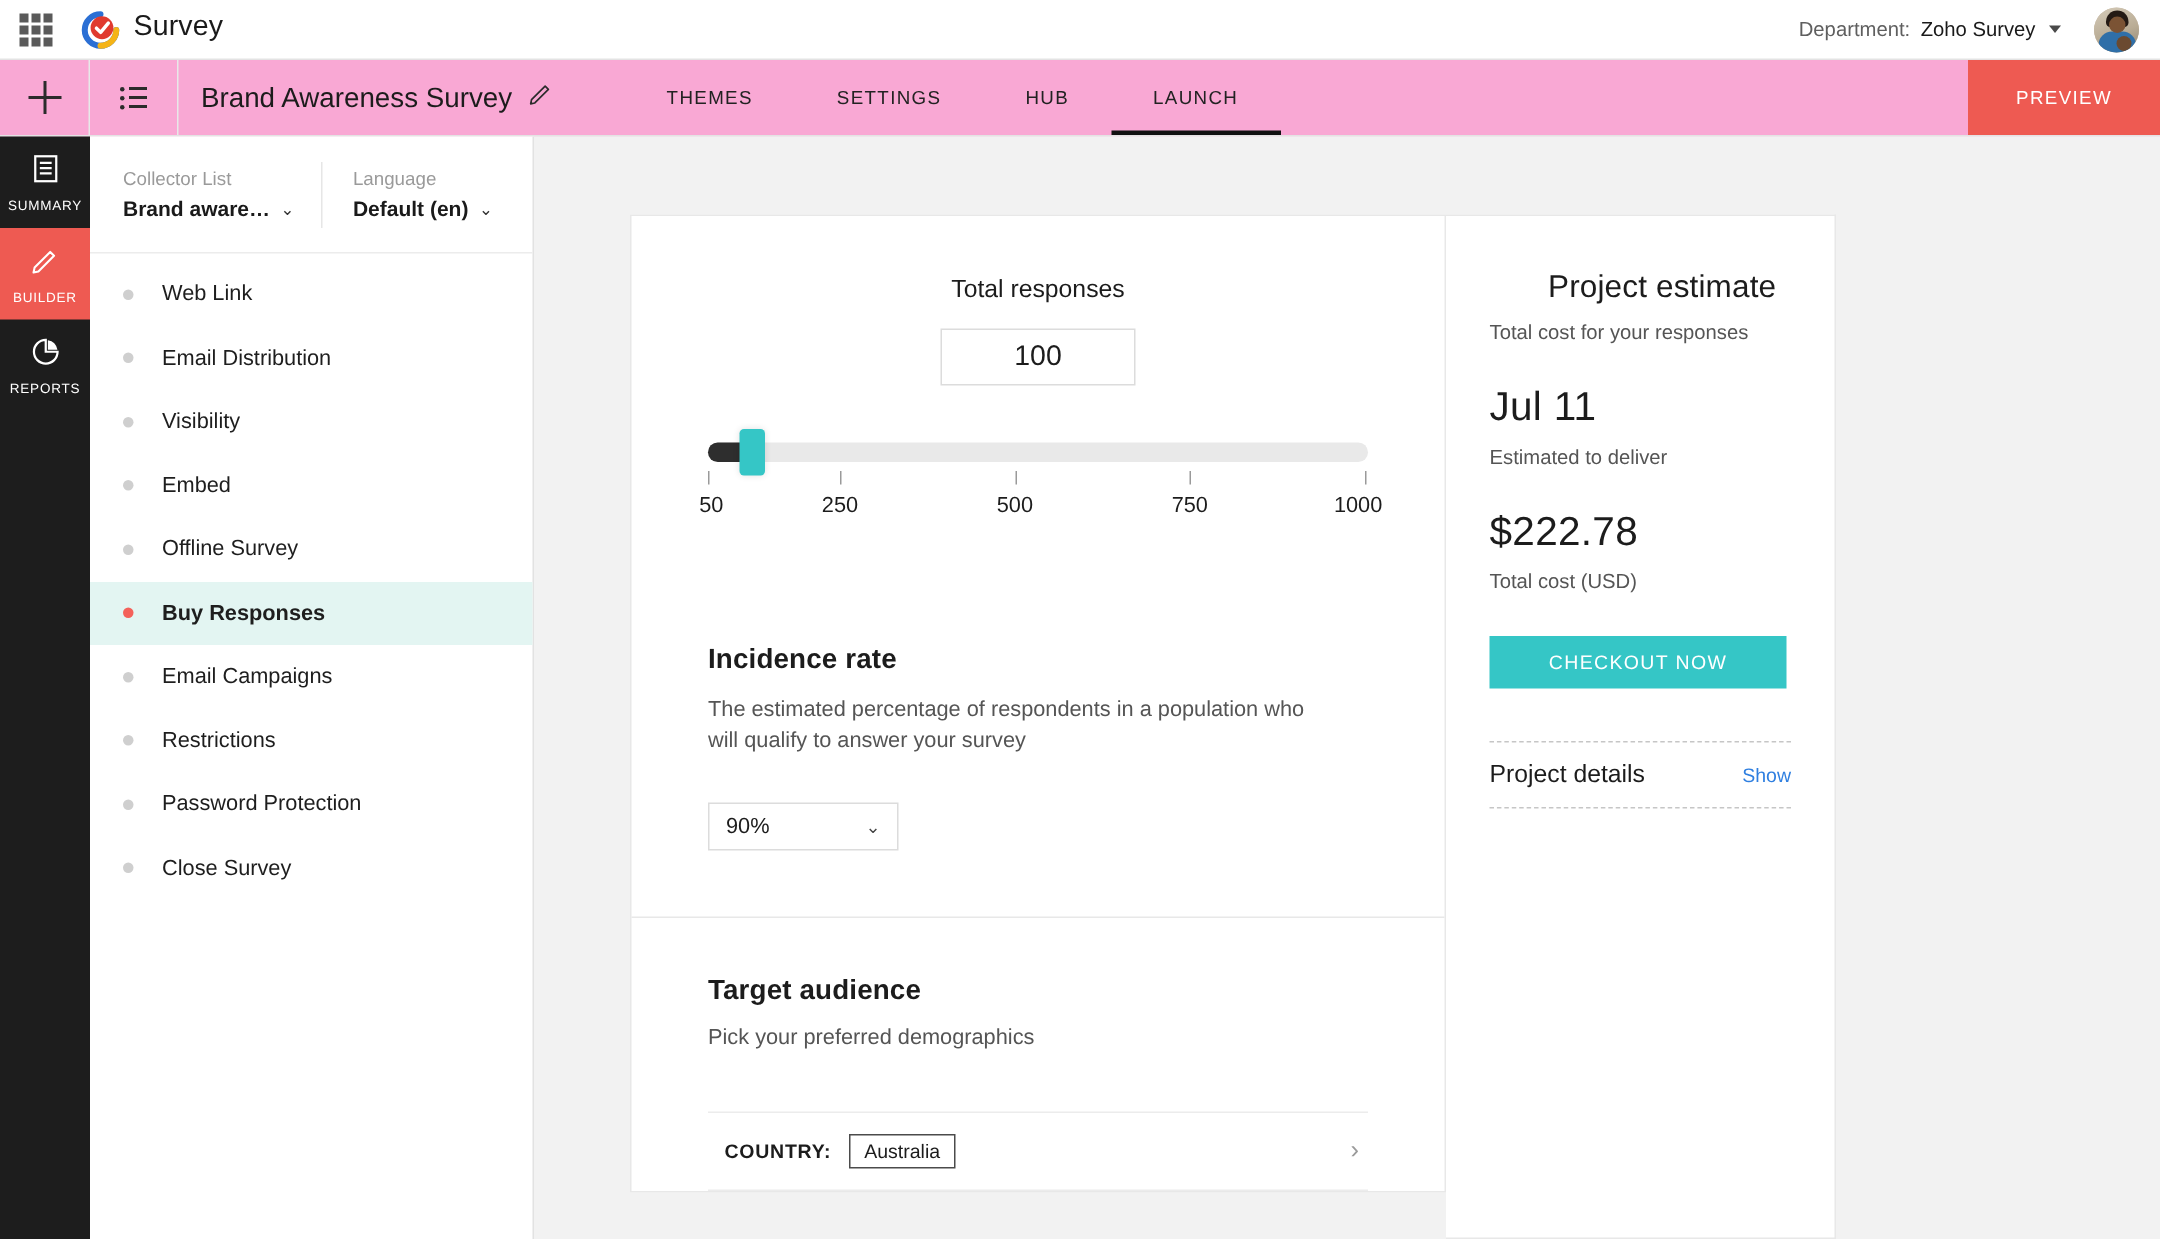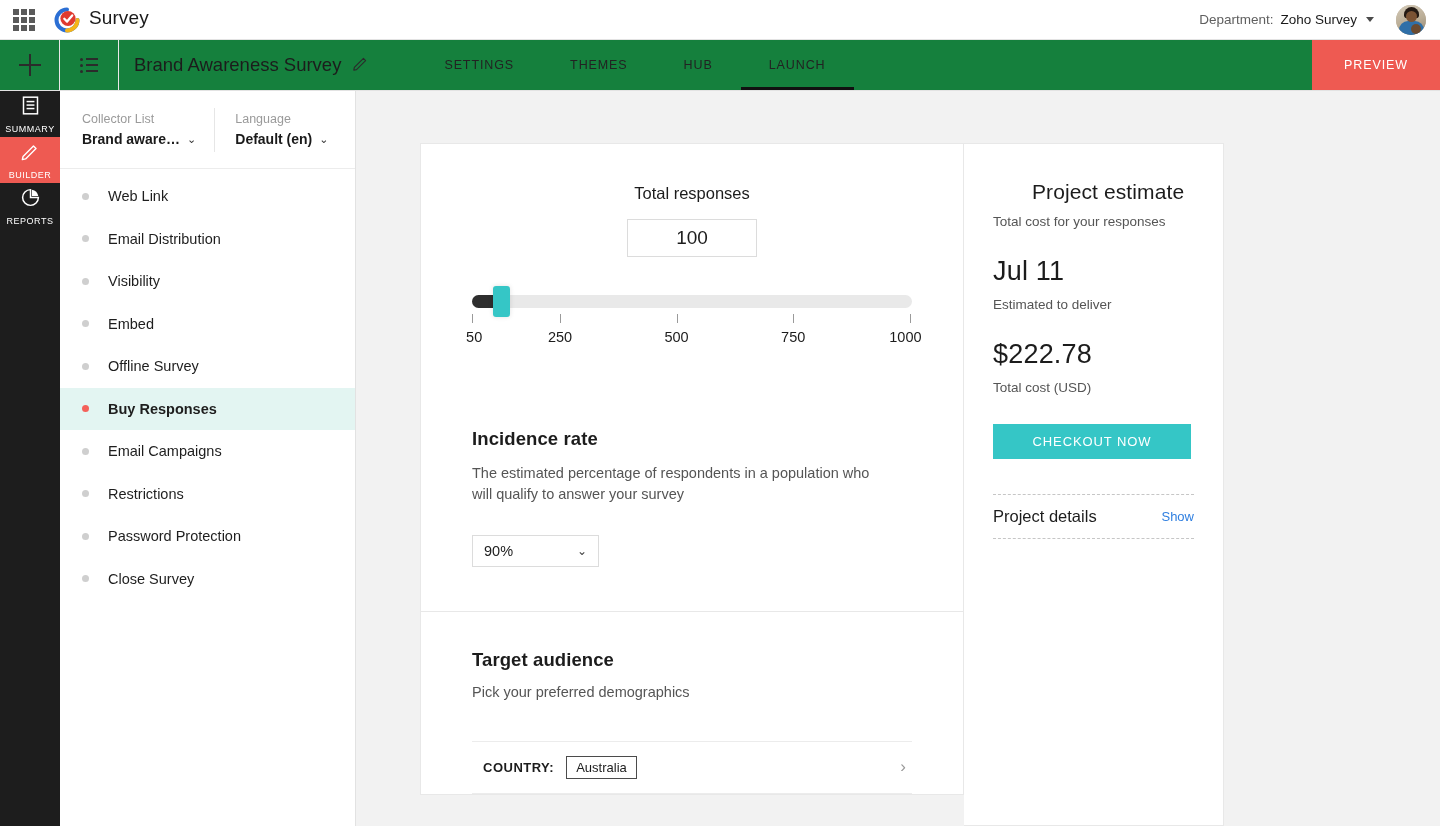--- a/index.html
+++ b/index.html
@@ -39,21 +39,21 @@
   .avatar .av-face { position: absolute; left: 10px; top: 6px; width: 11px; height: 11px;
     background: #7b5334; border-radius: 50%; }
   .avatar .av-body { position: absolute; left: 3px; top: 16px; width: 25px; height: 16px;
     background: #2f6fa8; border-radius: 9px 9px 0 0; }
   .avatar .av-arm { position: absolute; left: 15px; top: 19px; width: 10px; height: 10px;
     background: #6b4a30; border-radius: 50%; }
 
   
   .subbar {
     position: absolute; top: 40px; left: 0; width: 1440px; height: 51px;
-    background: #15803d; border-bottom: 1px solid #e3e3e3; display: flex; align-items: stretch;
+    background: #f9a8d4; border-bottom: 1px solid #e3e3e3; display: flex; align-items: stretch;
   }
   .plus-cell { width: 60px; display: flex; align-items: center; justify-content: center;
     border-right: 1px solid #e8e8e8; cursor: pointer; }
   .plus-glyph { position: relative; width: 22px; height: 22px; }
   .plus-glyph:before, .plus-glyph:after { content: ""; position: absolute; background: #2b2b2b; }
   .plus-glyph:before { left: 0; top: 10px; width: 22px; height: 2px; }
   .plus-glyph:after { top: 0; left: 10px; width: 2px; height: 22px; }
 
   .list-cell { width: 59px; display: flex; align-items: center; justify-content: center;
     border-right: 1px solid #e8e8e8; cursor: pointer; }
@@ -76,21 +76,21 @@
 
   .preview-btn {
     margin-left: auto; width: 128px; background: #ee5a52; color: #fff;
     display: flex; align-items: center; justify-content: center;
     font-size: 12.5px; letter-spacing: .9px; cursor: pointer; border: none;
     font-family: "Liberation Sans", sans-serif;
   }
 
   
   .rail { position: absolute; top: 91px; left: 0; width: 60px; height: 735px; background: #1d1d1d; }
-  .rail-item { height: 46px; display: flex; flex-direction: column; align-items: center;
+  .rail-item { height: 61px; display: flex; flex-direction: column; align-items: center;
     justify-content: center; gap: 4px; cursor: pointer; }
   .rail-item[data-active="true"] { background: #ee5a52; }
   .rail-label { font-size: 9px; letter-spacing: .5px; color: #fff; }
 
   
   .collector-panel { position: absolute; top: 91px; left: 60px; width: 296px; height: 735px;
     background: #fff; border-right: 1px solid #e2e2e2; }
   .collector-head { height: 78px; border-bottom: 1px solid #ececec; display: flex; align-items: center; }
   .cc-block { padding: 0 0 0 22px; cursor: pointer; }
   .cc-block.lang { border-left: 1px solid #e6e6e6; margin-left: 18px; padding-left: 20px; height: 44px;
@@ -226,24 +226,24 @@
   <div class="survey-title-wrap">
     <span class="survey-title">Brand Awareness Survey</span>
     <span class="pencil-edit">
       <svg viewBox="0 0 18 18" width="17" height="17">
         <path d="M2.5 13.2 L12.1 3.6 L14.4 5.9 L4.8 15.5 L1.9 16.1 Z" fill="none" stroke="#2b2b2b" stroke-width="1.2" stroke-linejoin="round"></path>
       </svg>
     </span>
   </div>
   <div class="tabs">
     <div class="tab">
+        <span>THEMES</span>
+      </div>
+    <div class="tab">
         <span>SETTINGS</span>
-      </div>
-    <div class="tab">
-        <span>THEMES</span>
       </div>
     <div class="tab">
         <span>HUB</span>
       </div>
     <div class="tab" data-active="true">
         <span>LAUNCH</span>
       </div>
   </div>
   <button class="preview-btn">PREVIEW</button>
 </div>

